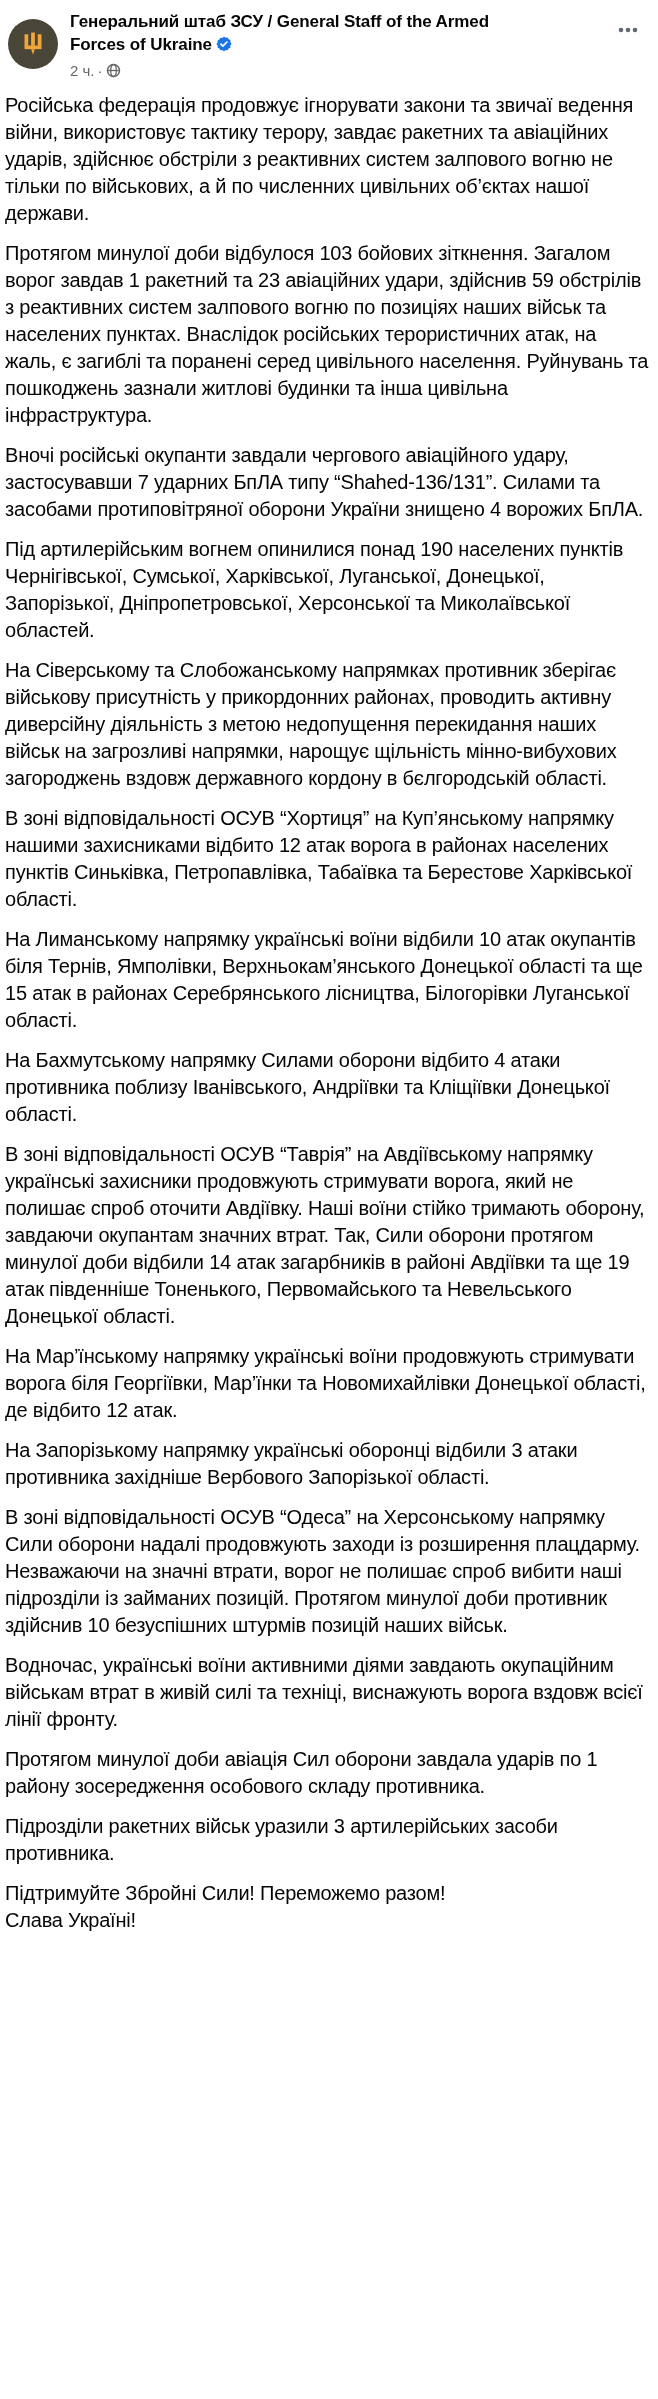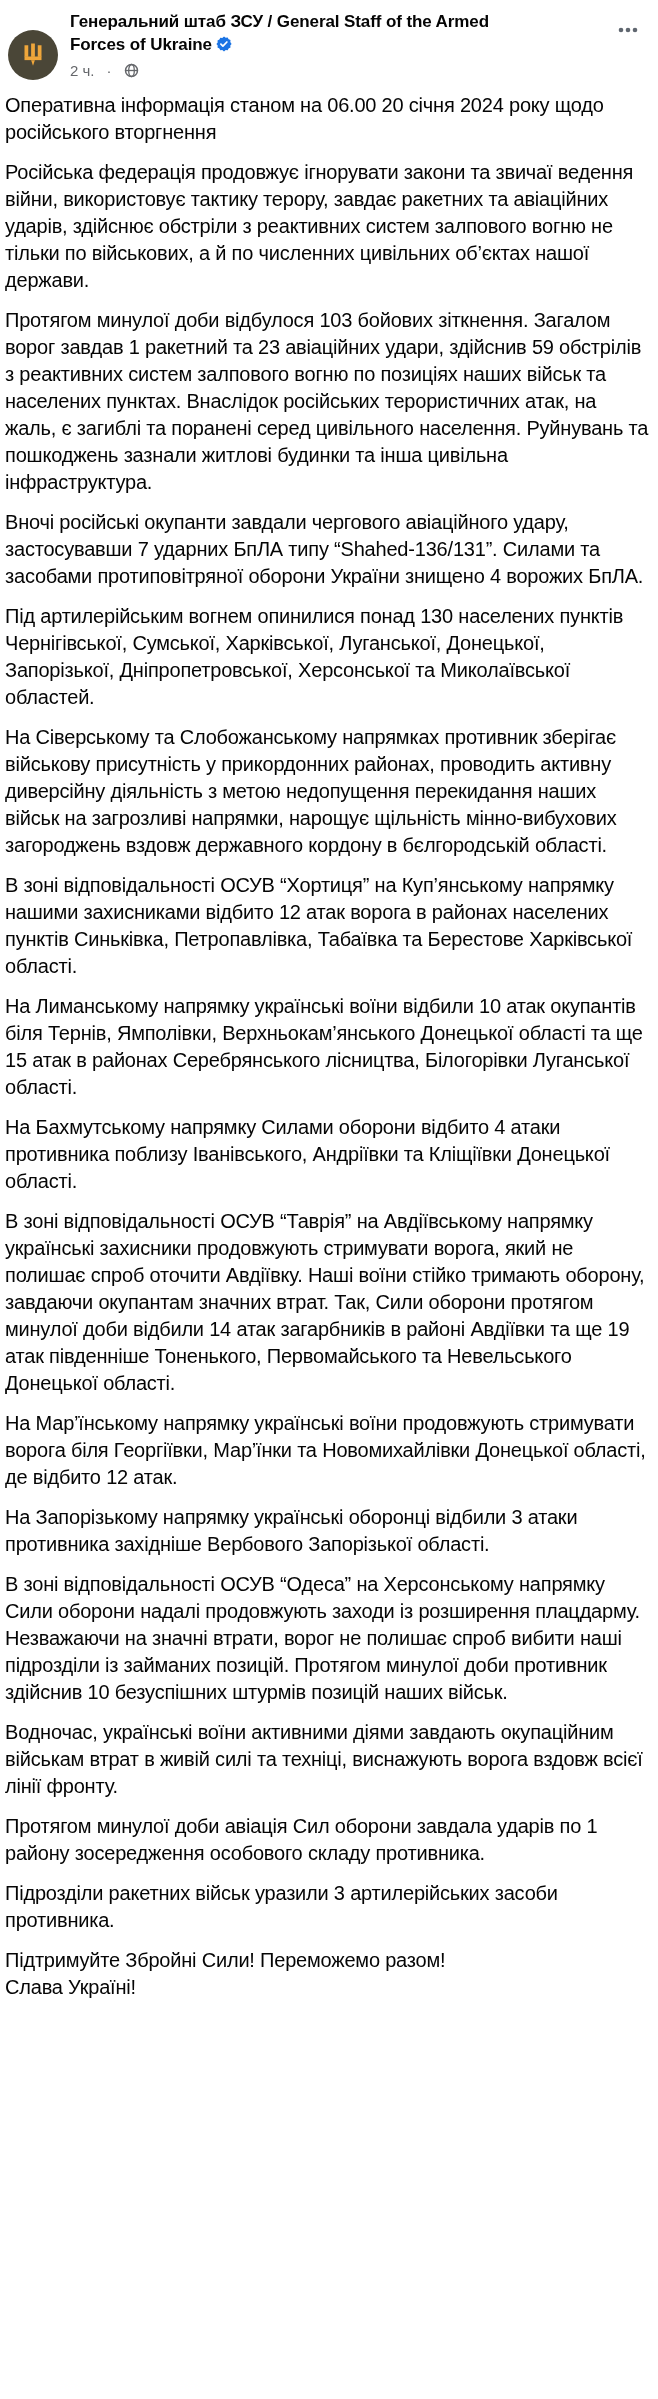--- a/index.html
+++ b/index.html
@@ -1,34 +1,34 @@
 <!DOCTYPE html>
 <html lang="uk"><head>
 <meta charset="utf-8">
 <style>
   html,body{margin:0;padding:0;background:#ffffff;}
   .screen{
     width:658px;height:2399px;overflow:hidden;background:#ffffff;
     font-family:"Liberation Sans",sans-serif;color:#050505;position:relative;
   }
   
-  .post-header{display:flex;align-items:flex-end;padding:8px 46px 0 8px;position:relative;}
+  .post-header{display:flex;align-items:center;padding:8px 46px 0 8px;position:relative;}
   .avatar{
     width:50px;height:50px;border-radius:50%;background:#4a4637;flex:0 0 50px;
     display:flex;align-items:center;justify-content:center;cursor:pointer;
   }
   .avatar svg{display:block;}
   .header-info{margin-left:12px;padding-top:2px;min-width:0;}
   .page-name{
     font-size:17px;line-height:23px;font-weight:700;color:#050505;
     max-width:455px;letter-spacing:-0.1px;cursor:pointer;
   }
   .verified{display:inline-block;vertical-align:-2px;margin-left:4px;}
   .meta{
-    display:flex;align-items:center;gap:12px;margin-top:3px;
+    display:flex;align-items:center;gap:3px;margin-top:3px;
     font-size:15px;line-height:19px;color:#65676b;
   }
   .meta .time{cursor:pointer;}
   .more-btn{
     position:absolute;top:18px;right:16px;width:28px;height:24px;
     display:flex;align-items:center;justify-content:center;cursor:pointer;border-radius:4px;
   }
   
   .post-text{padding:12px 8px 0 5px;}
   .post-text p{
@@ -87,25 +87,24 @@
             <circle cx="12" cy="12" r="2.3"></circle>
             <circle cx="19" cy="12" r="2.3"></circle>
           </g>
         </svg>
       </span>
     </div>
 
   </div>
 
   <div class="post-text">
-    <p>Оперативна інформація станом на 06.00 20 січня 2024 року щодо російського вторгнення</p>
     <p>Російська федерація продовжує ігнорувати закони та звичаї ведення війни, використовує тактику терору, завдає ракетних та авіаційних ударів, здійснює обстріли з реактивних систем залпового вогню не тільки по військових, а й по численних цивільних об’єктах нашої держави.</p>
     <p>Протягом минулої доби відбулося 103 бойових зіткнення. Загалом ворог завдав 1 ракетний та 23 авіаційних удари, здійснив 59 обстрілів з реактивних систем залпового вогню по позиціях наших військ та населених пунктах. Внаслідок російських терористичних атак, на жаль, є загиблі та поранені серед цивільного населення. Руйнувань та пошкоджень зазнали житлові будинки та інша цивільна інфраструктура.</p>
     <p>Вночі російські окупанти завдали чергового авіаційного удару, застосувавши 7 ударних БпЛА типу “Shahed-136/131”. Силами та засобами протиповітряної оборони України знищено 4 ворожих БпЛА.</p>
-    <p>Під артилерійським вогнем опинилися понад 130 населених пунктів Чернігівської, Сумської, Харківської, Луганської, Донецької, Запорізької, Дніпропетровської, Херсонської та Миколаївської областей.</p>
+    <p>Під артилерійським вогнем опинилися понад 190 населених пунктів Чернігівської, Сумської, Харківської, Луганської, Донецької, Запорізької, Дніпропетровської, Херсонської та Миколаївської областей.</p>
     <p>На Сіверському та Слобожанському напрямках противник зберігає військову присутність у прикордонних районах, проводить активну диверсійну діяльність з метою недопущення перекидання наших військ на загрозливі напрямки, нарощує щільність мінно-вибухових загороджень вздовж державного кордону в бєлгородській області.</p>
     <p>В зоні відповідальності ОСУВ “Хортиця” на Куп’янському напрямку нашими захисниками відбито 12 атак ворога в районах населених пунктів Синьківка, Петропавлівка, Табаївка та Берестове Харківської області.</p>
     <p>На Лиманському напрямку українські воїни відбили 10 атак окупантів біля Тернів, Ямполівки, Верхньокам’янського Донецької області та ще 15 атак в районах Серебрянського лісництва, Білогорівки Луганської області.</p>
     <p>На Бахмутському напрямку Силами оборони відбито 4 атаки противника поблизу Іванівського, Андріївки та Кліщіївки Донецької області.</p>
     <p>В зоні відповідальності ОСУВ “Таврія” на Авдіївському напрямку українські захисники продовжують стримувати ворога, який не полишає спроб оточити Авдіївку. Наші воїни стійко тримають оборону, завдаючи окупантам значних втрат. Так, Сили оборони протягом минулої доби відбили 14 атак загарбників в районі Авдіївки та ще 19 атак південніше Тоненького, Первомайського та Невельського Донецької області.</p>
     <p>На Мар’їнському напрямку українські воїни продовжують стримувати ворога біля Георгіївки, Мар’їнки та Новомихайлівки Донецької області, де відбито 12 атак.</p>
     <p>На Запорізькому напрямку українські оборонці відбили 3 атаки противника західніше Вербового Запорізької області.</p>
     <p>В зоні відповідальності ОСУВ “Одеса” на Херсонському напрямку Сили оборони надалі продовжують заходи із розширення плацдарму. Незважаючи на значні втрати, ворог не полишає спроб вибити наші підрозділи із займаних позицій. Протягом минулої доби противник здійснив 10 безуспішних штурмів позицій наших військ.</p>
     <p>Водночас, українські воїни активними діями завдають окупаційним військам втрат в живій силі та техніці, виснажують ворога вздовж всієї лінії фронту.</p>
     <p>Протягом минулої доби авіація Сил оборони завдала ударів по 1 району зосередження особового складу противника.</p>

